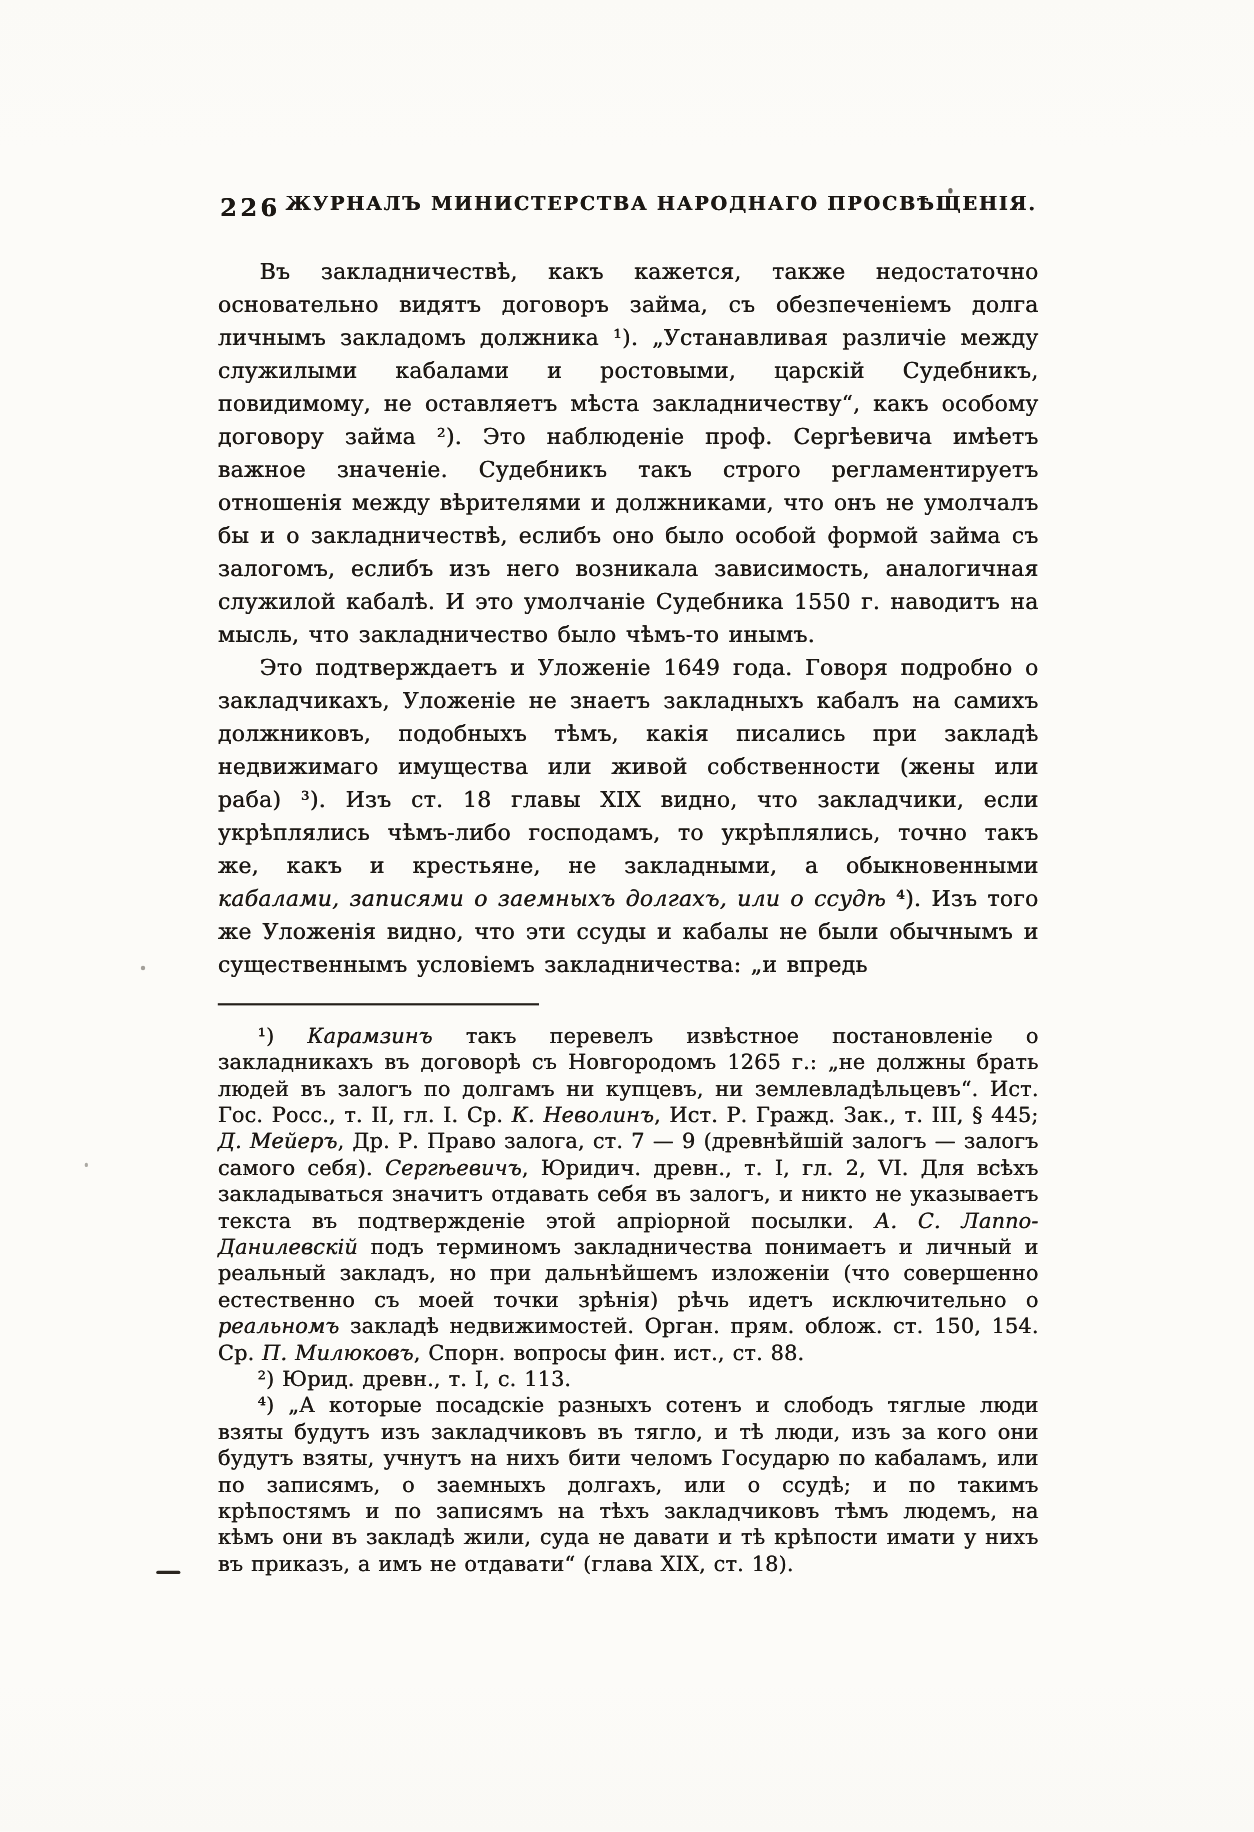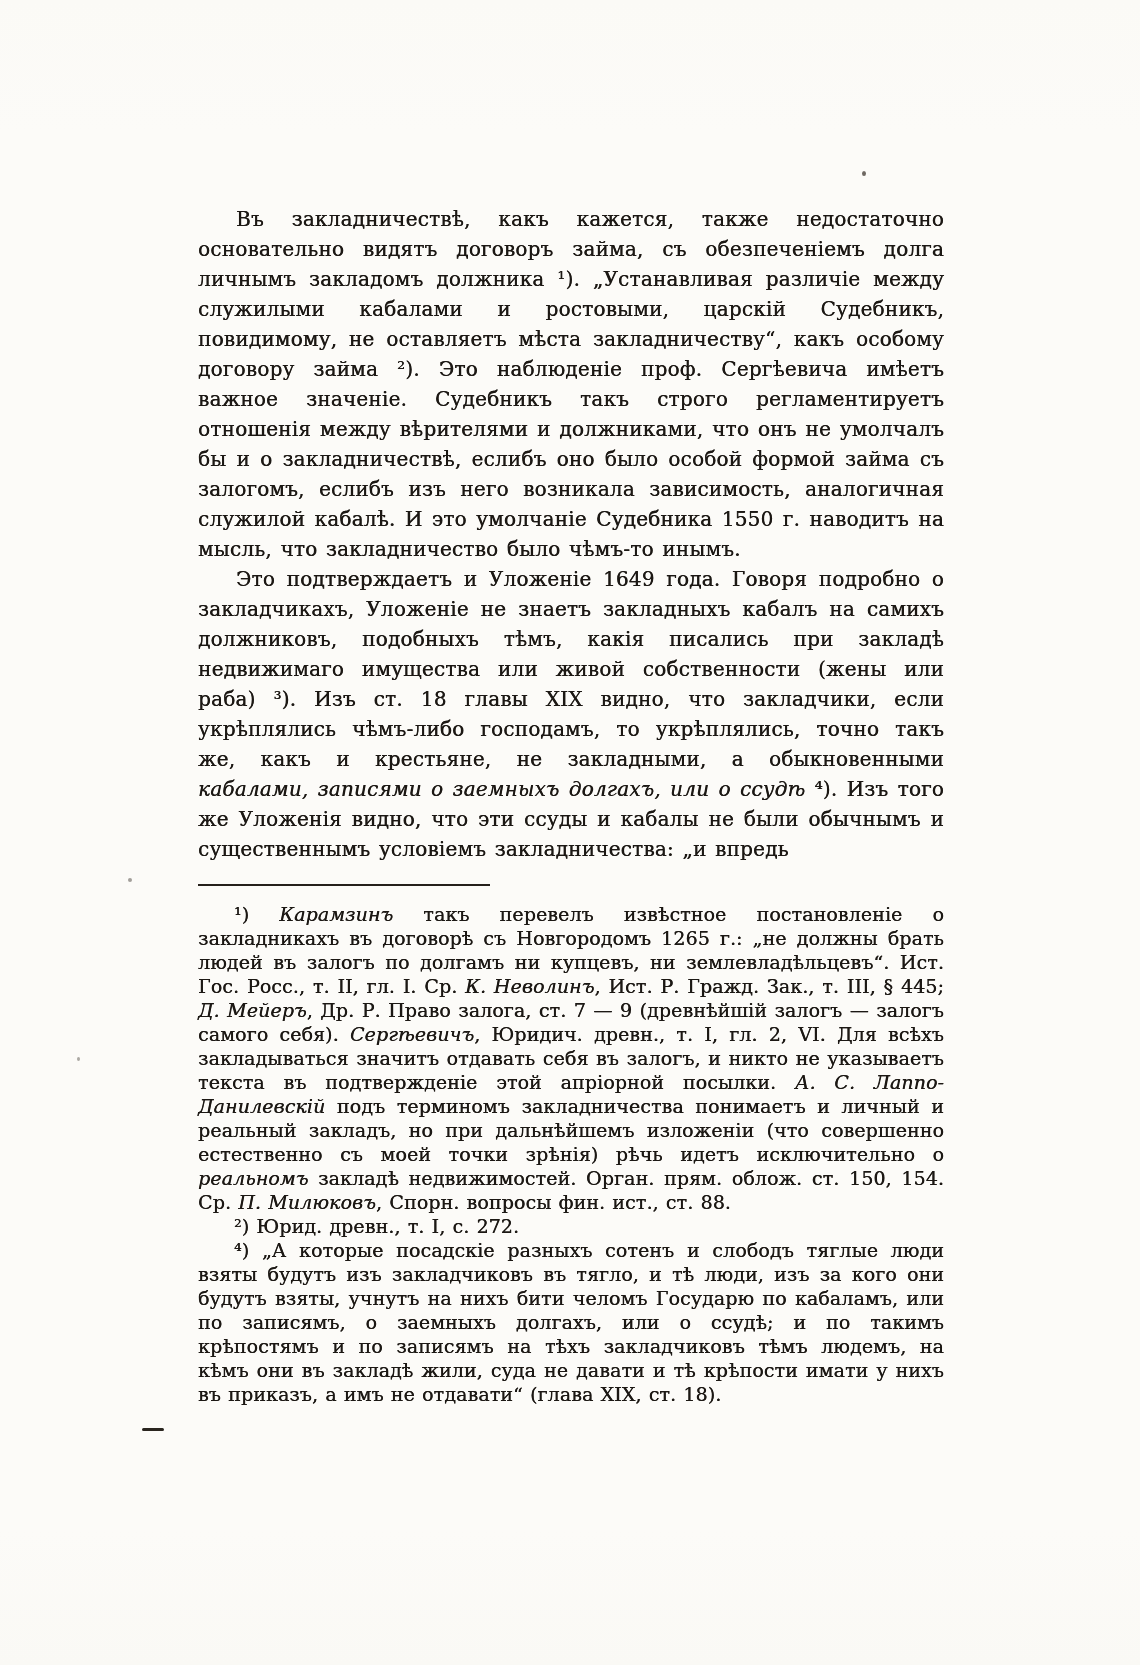--- a/index.html
+++ b/index.html
@@ -85,28 +85,32 @@
   .speck { position: absolute; background: #4a443c; border-radius: 50%; opacity: 0.8; }
   .speck1 { left: 862px; top: 171px; width: 4px; height: 5px; }
   .speck2 { left: 128px; top: 878px; width: 4px; height: 4px; opacity: 0.5; }
   .speck3 { left: 77px; top: 1057px; width: 3px; height: 4px; opacity: 0.45; }
 </style>
 </head>
 <body>
 
 <div class="page">
   <div class="content">
+    <div class="header-row">
+      <span class="page-number">226</span>
+      <div class="running-header">ЖУРНАЛЪ МИНИСТЕРСТВА НАРОДНАГО ПРОСВѢЩЕНІЯ.</div>
+    </div>
     <div class="body-text">
         <p class="para"><span>Въ закладничествѣ, какъ кажется, также недостаточно основательно видятъ договоръ займа, съ обезпеченіемъ долга личнымъ закладомъ должника ¹). „Устанавливая различіе между служилыми кабалами и ростовыми, царскій Судебникъ, повидимому, не оставляетъ мѣста закладничеству“, какъ особому договору займа ²). Это наблюденіе проф. Сергѣевича имѣетъ важное значеніе. Судебникъ такъ строго регламентируетъ отношенія между вѣрителями и должниками, что онъ не умолчалъ бы и о закладничествѣ, еслибъ оно было особой формой займа съ залогомъ, еслибъ изъ него возникала зависимость, аналогичная служилой кабалѣ. И это умолчаніе Судебника 1550 г. наводитъ на мысль, что закладничество было чѣмъ-то инымъ.</span></p>
         <p class="para"><span>Это подтверждаетъ и Уложеніе 1649 года. Говоря подробно о закладчикахъ, Уложеніе не знаетъ закладныхъ кабалъ на самихъ должниковъ, подобныхъ тѣмъ, какія писались при закладѣ недвижимаго имущества или живой собственности (жены или раба) ³). Изъ ст. 18 главы XIX видно, что закладчики, если укрѣплялись чѣмъ-либо господамъ, то укрѣплялись, точно такъ же, какъ и крестьяне, не закладными, а обыкновенными </span><i>кабалами, записями о заемныхъ долгахъ, или о ссудѣ</i><span> ⁴). Изъ того же Уложенія видно, что эти ссуды и кабалы не были обычнымъ и существеннымъ условіемъ закладничества: „и впредь</span></p>
       </div>
     <hr class="footnote-rule">
     <div class="footnotes">
         <p class="footnote"><span>¹) </span><i>Карамзинъ</i><span> такъ перевелъ извѣстное постановленіе о закладникахъ въ договорѣ съ Новгородомъ 1265 г.: „не должны брать людей въ залогъ по долгамъ ни купцевъ, ни землевладѣльцевъ“. Ист. Гос. Росс., т. II, гл. I. Ср. </span><i>К. Неволинъ</i><span>, Ист. Р. Гражд. Зак., т. III, § 445; </span><i>Д. Мейеръ</i><span>, Др. Р. Право залога, ст. 7 — 9 (древнѣйшій залогъ — залогъ самого себя). </span><i>Сергѣевичъ</i><span>, Юридич. древн., т. I, гл. 2, VI. Для всѣхъ закладываться значитъ отдавать себя въ залогъ, и никто не указываетъ текста въ подтвержденіе этой апріорной посылки. </span><i>А. С. Лаппо-Данилевскій</i><span> подъ терминомъ закладничества понимаетъ и личный и реальный закладъ, но при дальнѣйшемъ изложеніи (что совершенно естественно съ моей точки зрѣнія) рѣчь идетъ исключительно о </span><i>реальномъ</i><span> закладѣ недвижимостей. Орган. прям. облож. ст. 150, 154. Ср. </span><i>П. Милюковъ</i><span>, Спорн. вопросы фин. ист., ст. 88.</span></p>
-        <p class="footnote"><span>²) Юрид. древн., т. I, с. 272.</span></p>
+        <p class="footnote"><span>²) Юрид. древн., т. I, с. 113.</span></p>
         <p class="footnote"><span>⁴) „А которые посадскіе разныхъ сотенъ и слободъ тяглые люди взяты будутъ изъ закладчиковъ въ тягло, и тѣ люди, изъ за кого они будутъ взяты, учнутъ на нихъ бити челомъ Государю по кабаламъ, или по записямъ, о заемныхъ долгахъ, или о ссудѣ; и по такимъ крѣпостямъ и по записямъ на тѣхъ закладчиковъ тѣмъ людемъ, на кѣмъ они въ закладѣ жили, суда не давати и тѣ крѣпости имати у нихъ въ приказъ, а имъ не отдавати“ (глава XIX, ст. 18).</span></p>
       </div>
   </div>
   <div class="margin-dash"></div>
   <div class="speck speck1"></div>
   <div class="speck speck2"></div>
   <div class="speck speck3"></div>
 </div>
 
 </body></html>

